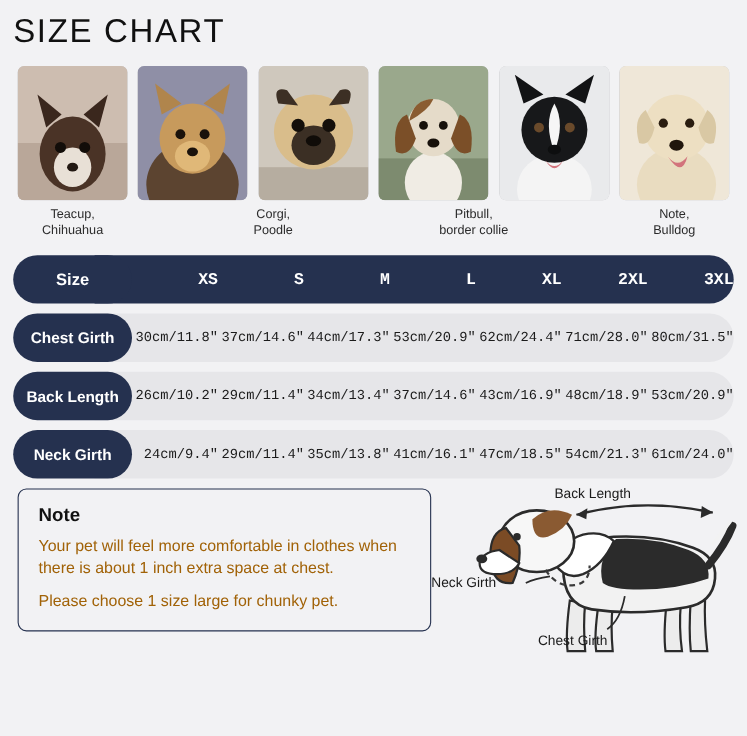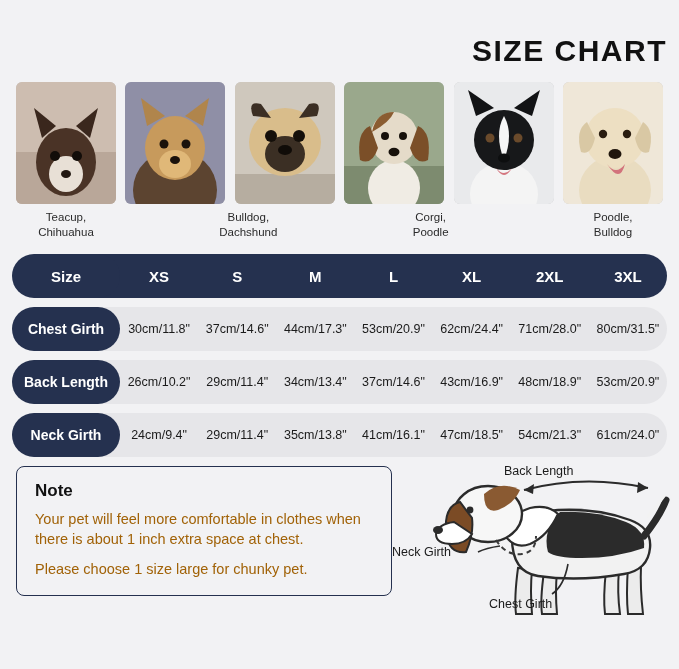--- a/index.html
+++ b/index.html
@@ -7,25 +7,25 @@
   body {
     width: 679px; height: 669px;
     background: #f2f2f4;
     font-family: "Liberation Sans", sans-serif;
     color: #1b1b1b;
     overflow: hidden;
   }
   .page { position: relative; width: 679px; height: 669px; padding: 0 12px; }
 
   .title {
-    text-align: right;
+    text-align: left;
     font-size: 30px;
-    font-weight: bold;
+    font-weight: normal;
     letter-spacing: 1.5px;
-    padding-top: 34px;
+    padding-top: 12px;
     padding-bottom: 14px;
     color: #111;
   }
 
   
   .photo-row {
     display: flex;
     justify-content: space-between;
     gap: 8px;
     padding: 0 4px;
@@ -84,23 +84,24 @@
     align-items: center;
     height: 44px;
     margin-left: -34px;
     padding-left: 34px;
     border-radius: 0 22px 22px 0;
   }
   .row.head .cells { background: #25314f; color: #fff; }
   .row.alt .cells { background: #e6e6e9; color: #1b1b1b; }
   .row .cell {
     flex: 1 1 0;
-    text-align: center;
+    text-align: right;
     font-size: 12.5px;
     white-space: nowrap;
+    font-family: Liberation Mono, monospace;
   }
   .row.head .cell { font-size: 15px; font-weight: bold; }
 
   
   .bottom {
     display: flex;
     margin-top: 6px;
     padding: 0 4px;
   }
   .note {
@@ -237,29 +238,29 @@
     </div>
 
   </div>
 
   <div class="breed-row">
     <div class="breed-cell">
       <div>Teacup,</div>
       <div>Chihuahua</div>
     </div>
     <div class="breed-cell">
-      <div>Bulldog,</div>
-      <div>Dachshund</div>
-    </div>
-    <div class="breed-cell">
       <div>Corgi,</div>
       <div>Poodle</div>
     </div>
     <div class="breed-cell">
-      <div>Poodle,</div>
+      <div>Pitbull,</div>
+      <div>border collie</div>
+    </div>
+    <div class="breed-cell">
+      <div>Note,</div>
       <div>Bulldog</div>
     </div>
   </div>
 
   <div class="table">
 
     <div class="row head">
       <div class="label">Size</div>
       <div class="cells">
         <div class="cell">XS</div>

